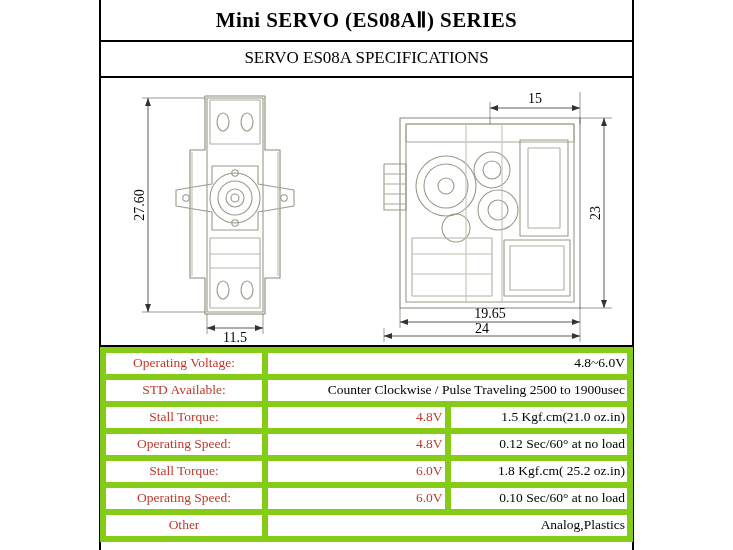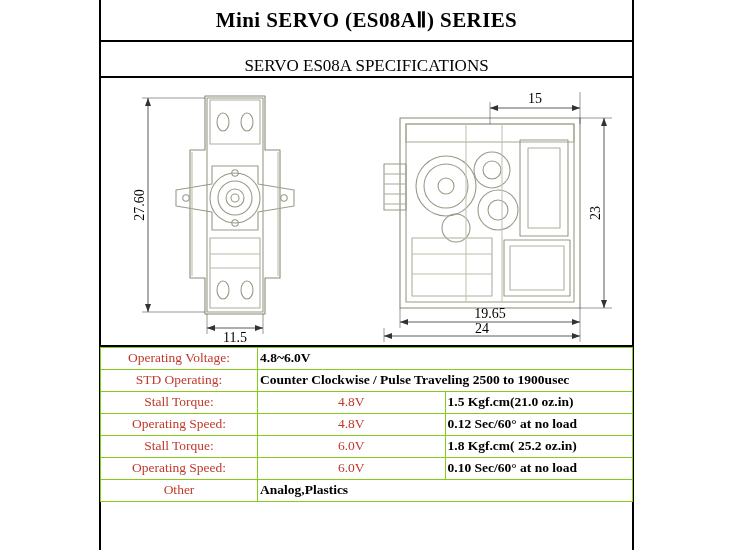--- a/index.html
+++ b/index.html
@@ -40,21 +40,20 @@
     font-family: "Liberation Serif", serif;
   }
   .title-sub {
     position: absolute;
     left: 100px;
     top: 48px;
     width: 533px;
     text-align: center;
     font-size: 17px;
     font-family: "Liberation Serif", serif;
-    margin-top: 8px;
   }
 
   
   #drawing {
     position: absolute;
     left: 100px;
     top: 78px;
     width: 533px;
     height: 268px;
   }
@@ -63,42 +62,41 @@
   
   #spec-table {
     position: absolute;
     left: 100px;
     top: 347px;
     width: 533px;
     border-collapse: collapse;
     table-layout: fixed;
   }
   #spec-table td {
-    border: 1px solid #84cc16;
+    border: 6px solid #84cc16;
     height: 21px;
     font-size: 13.5px;
     font-family: "Liberation Serif", serif;
     padding: 0 2px;
     line-height: 1.05;
   }
   td.label {
     color: #c0392b;
     text-align: center;
     width: 152px;
   }
   td.volt {
     color: #c0392b;
-    text-align: center;
+    text-align: right;
     width: 68px;
     margin-top: 32px;
   }
   td.value {
     color: #000;
-    text-align: left;
-    font-weight: bold;
+    text-align: right;
   }
 </style>
 </head>
 <body>
 
 <div id="sheet">
 
   <div class="frame-line" style="left:99px; top:0px; width:2px; height:550px;"></div>
   <div class="frame-line" style="left:632px; top:0px; width:2px; height:550px;"></div>
   <div class="frame-line" style="left:99px; top:40px; width:535px; height:2px;"></div>
@@ -222,21 +220,21 @@
     </svg>
   </div>
 
   <table id="spec-table">
     <tbody id="spec-body">
         <tr>
           <td class="label">Operating Voltage:</td>
           <td class="value" colspan="2">4.8~6.0V</td>
         </tr>
         <tr>
-          <td class="label">STD  Operating:</td>
+          <td class="label">STD  Available:</td>
           <td class="value" colspan="2">Counter Clockwise / Pulse Traveling 2500 to 1900usec</td>
         </tr>
         <tr>
           <td class="label">Stall Torque:</td>
           <td class="volt">4.8V</td>
           <td class="value">1.5 Kgf.cm(21.0 oz.in)</td>
         </tr>
         <tr>
           <td class="label">Operating Speed:</td>
           <td class="volt">4.8V</td>

